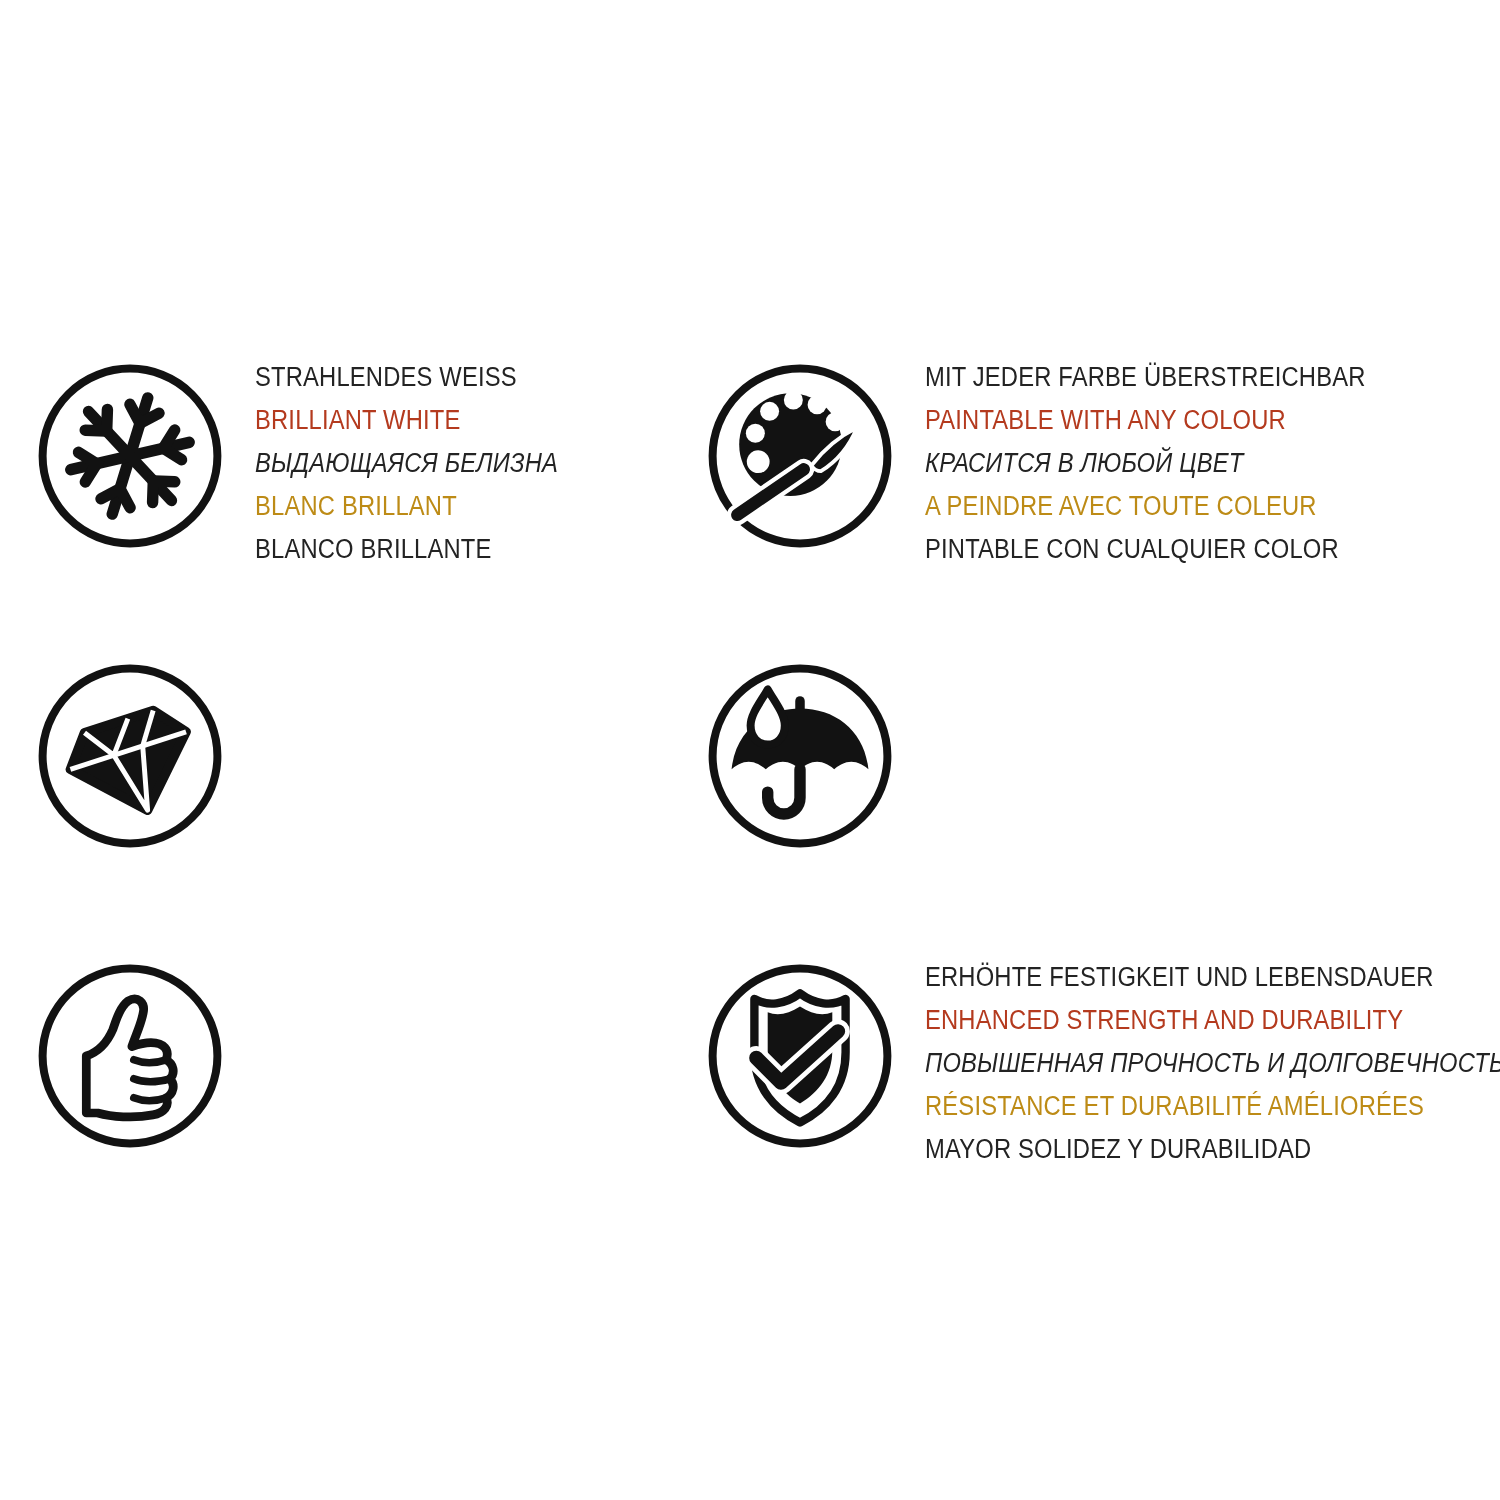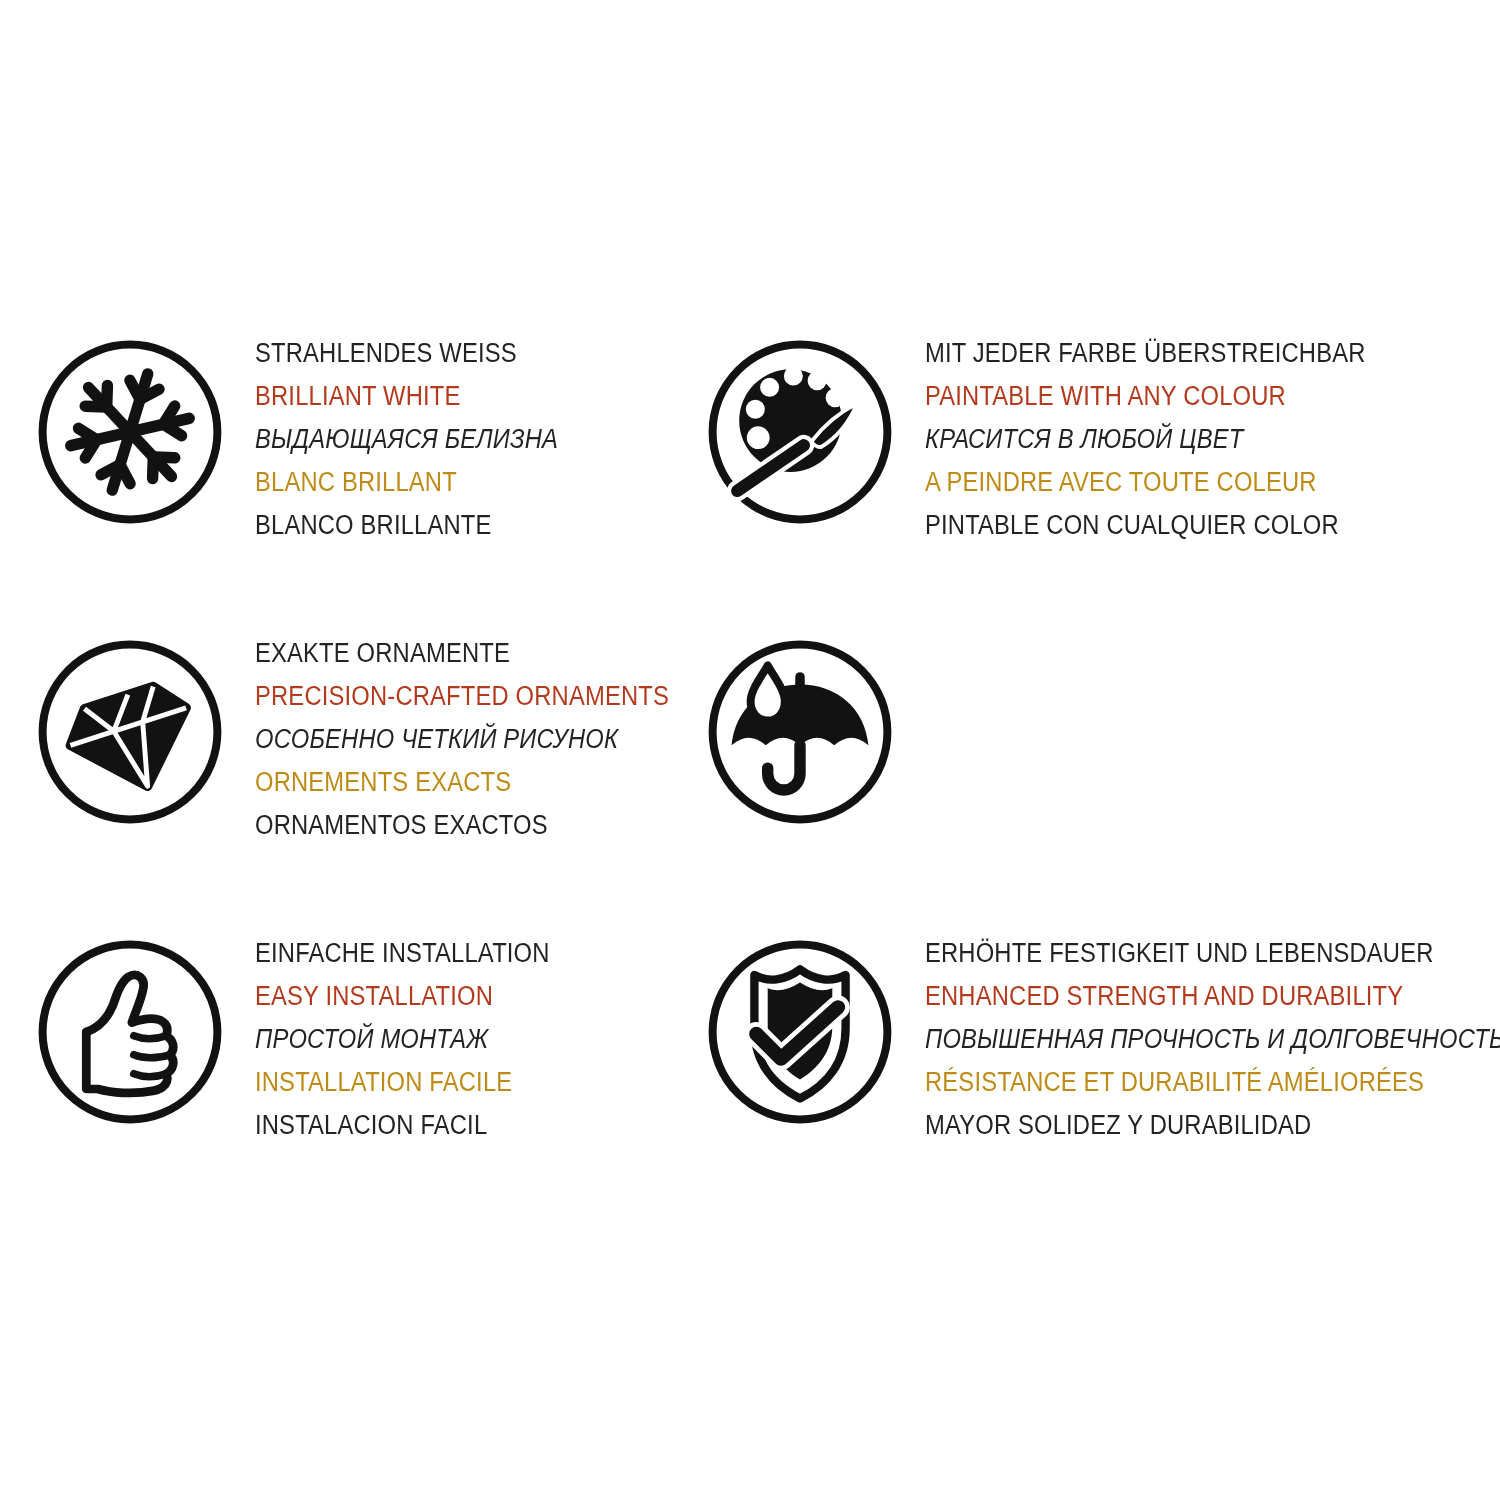--- a/index.html
+++ b/index.html
@@ -10,21 +10,21 @@
   body {
     width: 1500px;
     height: 1500px;
     position: relative;
     overflow: hidden;
     font-family: "Liberation Sans", "DejaVu Sans", sans-serif;
     color: var(--text, #232323);
   }
   .grid {
     position: absolute;
-    top: 328px;
+    top: 352px;
     left: 35px;
     display: grid;
     grid-template-columns: 670px 760px;
     grid-auto-rows: 300px;
   }
   .feature {
     display: flex;
     align-items: flex-start;
   }
   .icon-circle {
@@ -125,27 +125,20 @@
           <path d="M31 31 L69 31 L82 47 L50 80 L18 47 Z" fill="#121212" stroke="#121212" stroke-width="5" stroke-linejoin="round"></path>
           <g stroke="#fff" stroke-width="2.6" fill="none" stroke-linejoin="round">
             <path d="M18 47 L82 47"></path>
             <path d="M31 31 L42 47 L55 31"></path>
             <path d="M69 31 L58 47"></path>
             <path d="M42 47 L50 80 L58 47"></path>
           </g>
         </g>
       </svg>
     </div>
-    <div class="lines">
-      <div class="line de">EXAKTE ORNAMENTE</div>
-      <div class="line en">PRECISION-CRAFTED ORNAMENTS</div>
-      <div class="line ru">ОСОБЕННО ЧЕТКИЙ РИСУНОК</div>
-      <div class="line fr">ORNEMENTS EXACTS</div>
-      <div class="line es">ORNAMENTOS EXACTOS</div>
-    </div>
   </section>
 
   <section class="feature">
     <div class="icon-circle">
       <svg viewBox="0 0 100 100">
         <circle cx="50" cy="50" r="46" fill="#fff" stroke="#121212" stroke-width="4.2"></circle>
         <path d="M50 21 L50 27" stroke="#121212" stroke-width="5" stroke-linecap="round"></path>
         <path d="M14 57 C 16 37 31 25 50 25 C 69 25 84 37 86 57 Q 77 49 68 57 Q 59 49 50 57 Q 41 49 32 57 Q 23 49 14 57 Z" fill="#121212"></path>
         <path d="M50 57 L50 72 A 8.5 8.5 0 0 1 33 72 L33 69" fill="none" stroke="#121212" stroke-width="6" stroke-linecap="round"></path>
         <path d="M33 15 C 29 22 24 28 24 34 C 24 40 28 44 33 44 C 38 44 42 40 42 34 C 42 28 37 22 33 15 Z" fill="#fff" stroke="#121212" stroke-width="4.2" stroke-linejoin="round"></path>
@@ -158,27 +151,20 @@
       <svg viewBox="0 0 100 100">
         <circle cx="50" cy="50" r="46" fill="#fff" stroke="#121212" stroke-width="4.2"></circle>
         <path d="M27 50 C 33 48 38 43 41 36 C 43 30 45 24 49 21 C 54 18 58 22 57 27 C 56 33 53 39 51 45 C 54 44 58 43 61 43 C 68 43 71 47 69 52 C 73 54 74 59 71 62 C 74 65 73 70 69 72 C 71 76 68 80 62 81 C 52 83 40 82 33 80 L 27 80 Z" fill="#fff" stroke="#121212" stroke-width="4.6" stroke-linejoin="round" stroke-linecap="round"></path>
         <g fill="none" stroke="#121212" stroke-width="4" stroke-linecap="round">
           <path d="M69 52 C 63 54 57 54 52 52"></path>
           <path d="M71 62 C 64 64 57 64 52 62"></path>
           <path d="M69 72 C 63 74 57 74 52 72"></path>
         </g>
       </svg>
     </div>
-    <div class="lines">
-      <div class="line de">EINFACHE INSTALLATION</div>
-      <div class="line en">EASY INSTALLATION</div>
-      <div class="line ru">ПРОСТОЙ МОНТАЖ</div>
-      <div class="line fr">INSTALLATION FACILE</div>
-      <div class="line es">INSTALACION FACIL</div>
-    </div>
   </section>
 
   <section class="feature">
     <div class="icon-circle">
       <svg viewBox="0 0 100 100">
         <circle cx="50" cy="50" r="46" fill="#fff" stroke="#121212" stroke-width="4.2"></circle>
         <path d="M26 20 C 33 24 42 23 50 17 C 58 23 67 24 74 20 L 74 48 C 74 66 64 78 50 85 C 36 78 26 66 26 48 Z" fill="#fff" stroke="#121212" stroke-width="4.4" stroke-linejoin="round"></path>
         <path d="M33 27 C 38 29 44 28 50 24 C 56 28 62 29 67 27 L 67 47 C 67 60 60 69 50 75 C 40 69 33 60 33 47 Z" fill="#121212"></path>
         <path d="M27 51 L40 64 L70 37" fill="none" stroke="#fff" stroke-width="12.5" stroke-linecap="round" stroke-linejoin="round"></path>
         <path d="M27 51 L40 64 L70 37" fill="none" stroke="#121212" stroke-width="7.5" stroke-linecap="round" stroke-linejoin="round"></path>

